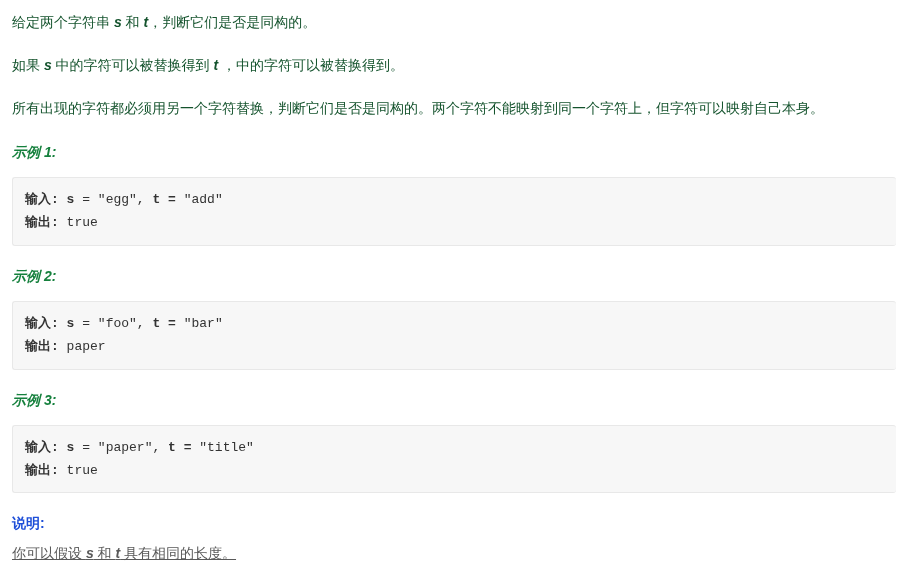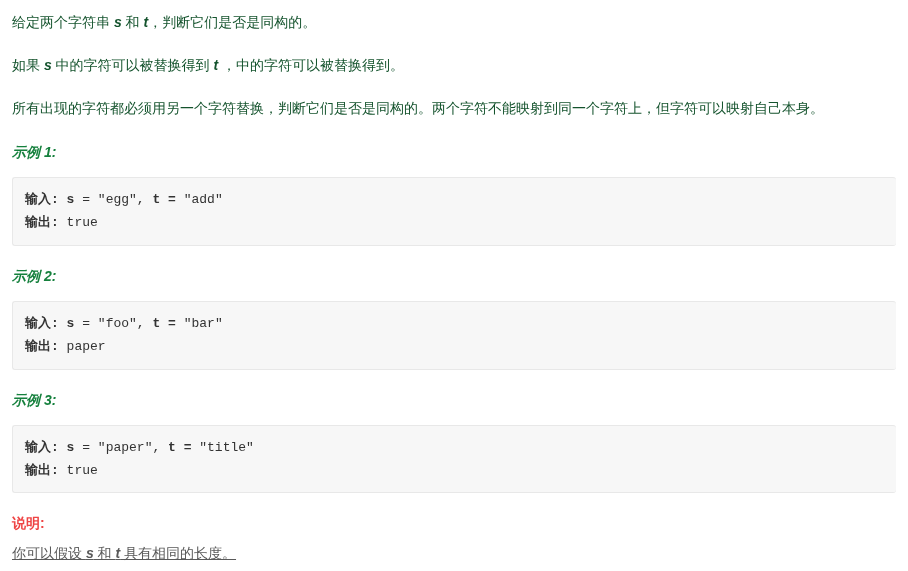--- a/index.html
+++ b/index.html
@@ -42,21 +42,21 @@
       color: #333333;
       margin-bottom: 4px;
       line-height: 1.8;
       white-space: pre-wrap;
     }
     .code-bold {
       font-weight: bold;
     }
     .note-heading {
       font-weight: bold;
-      color: #ef4444;
+      color: #1d4ed8;
       margin-top: 18px;
       margin-bottom: 4px;
     }
     .note-text {
       color: #595959;
       text-decoration: underline;
     }
   </style>
 </head>
 <body>

